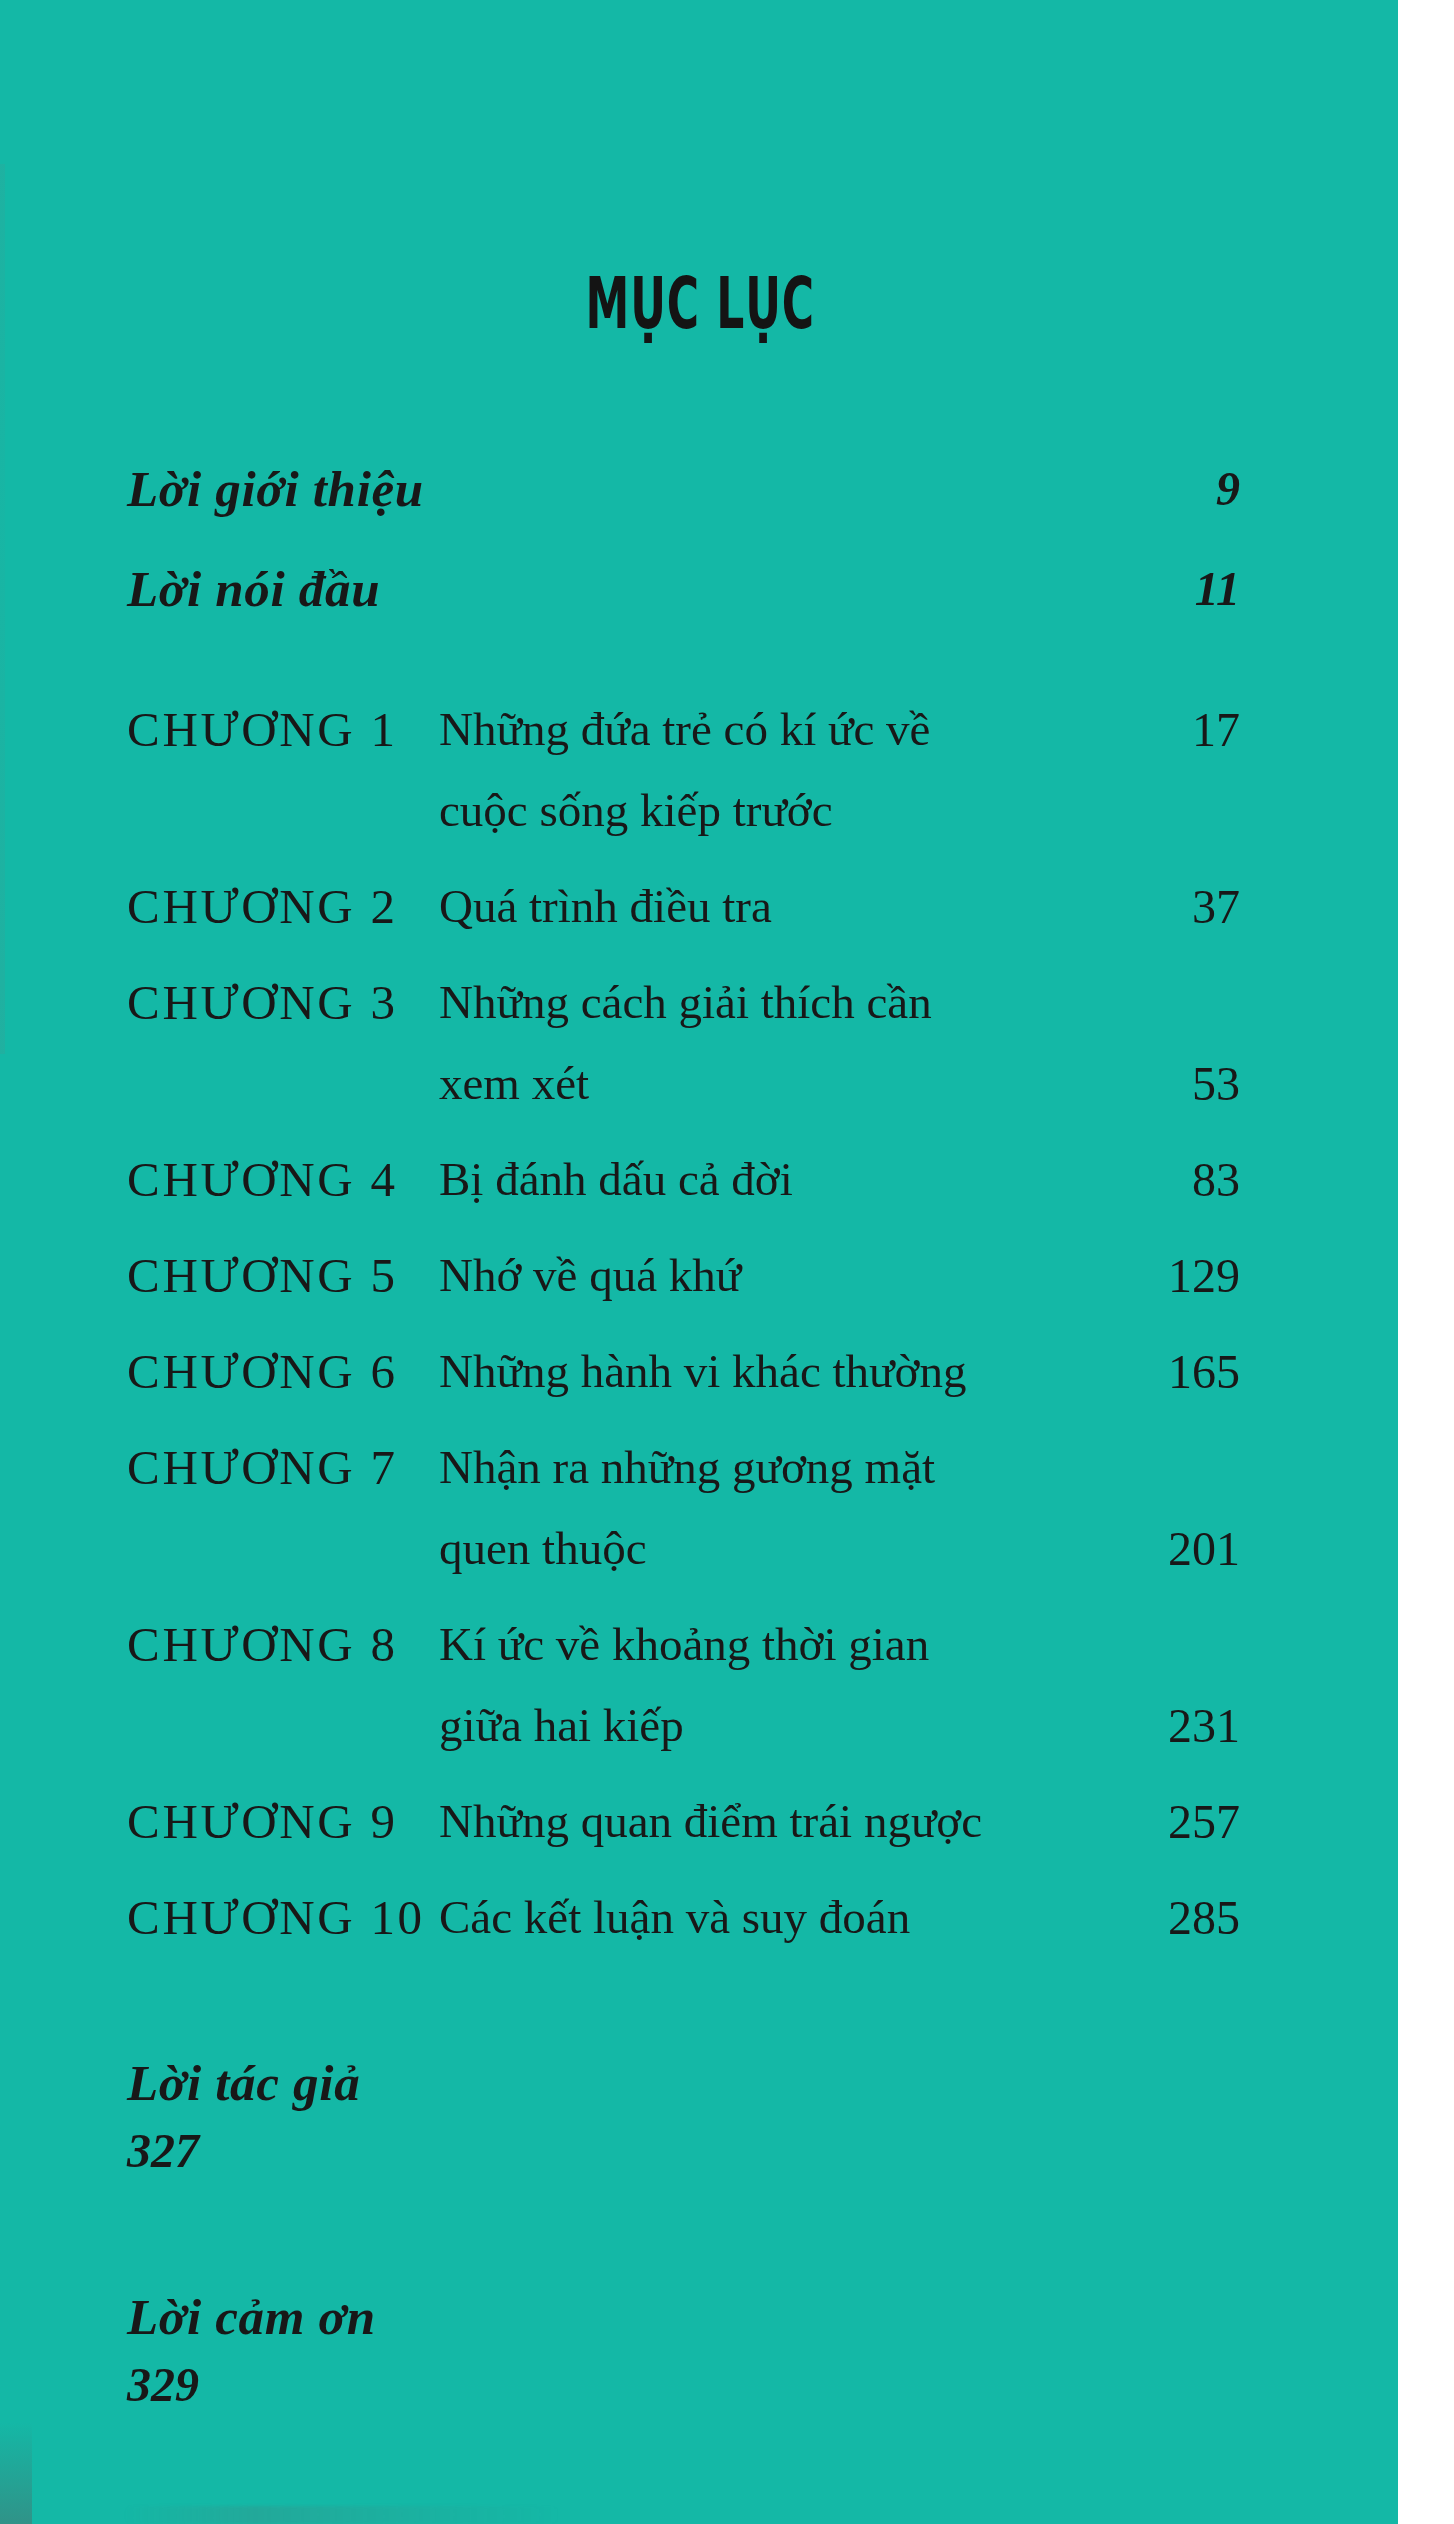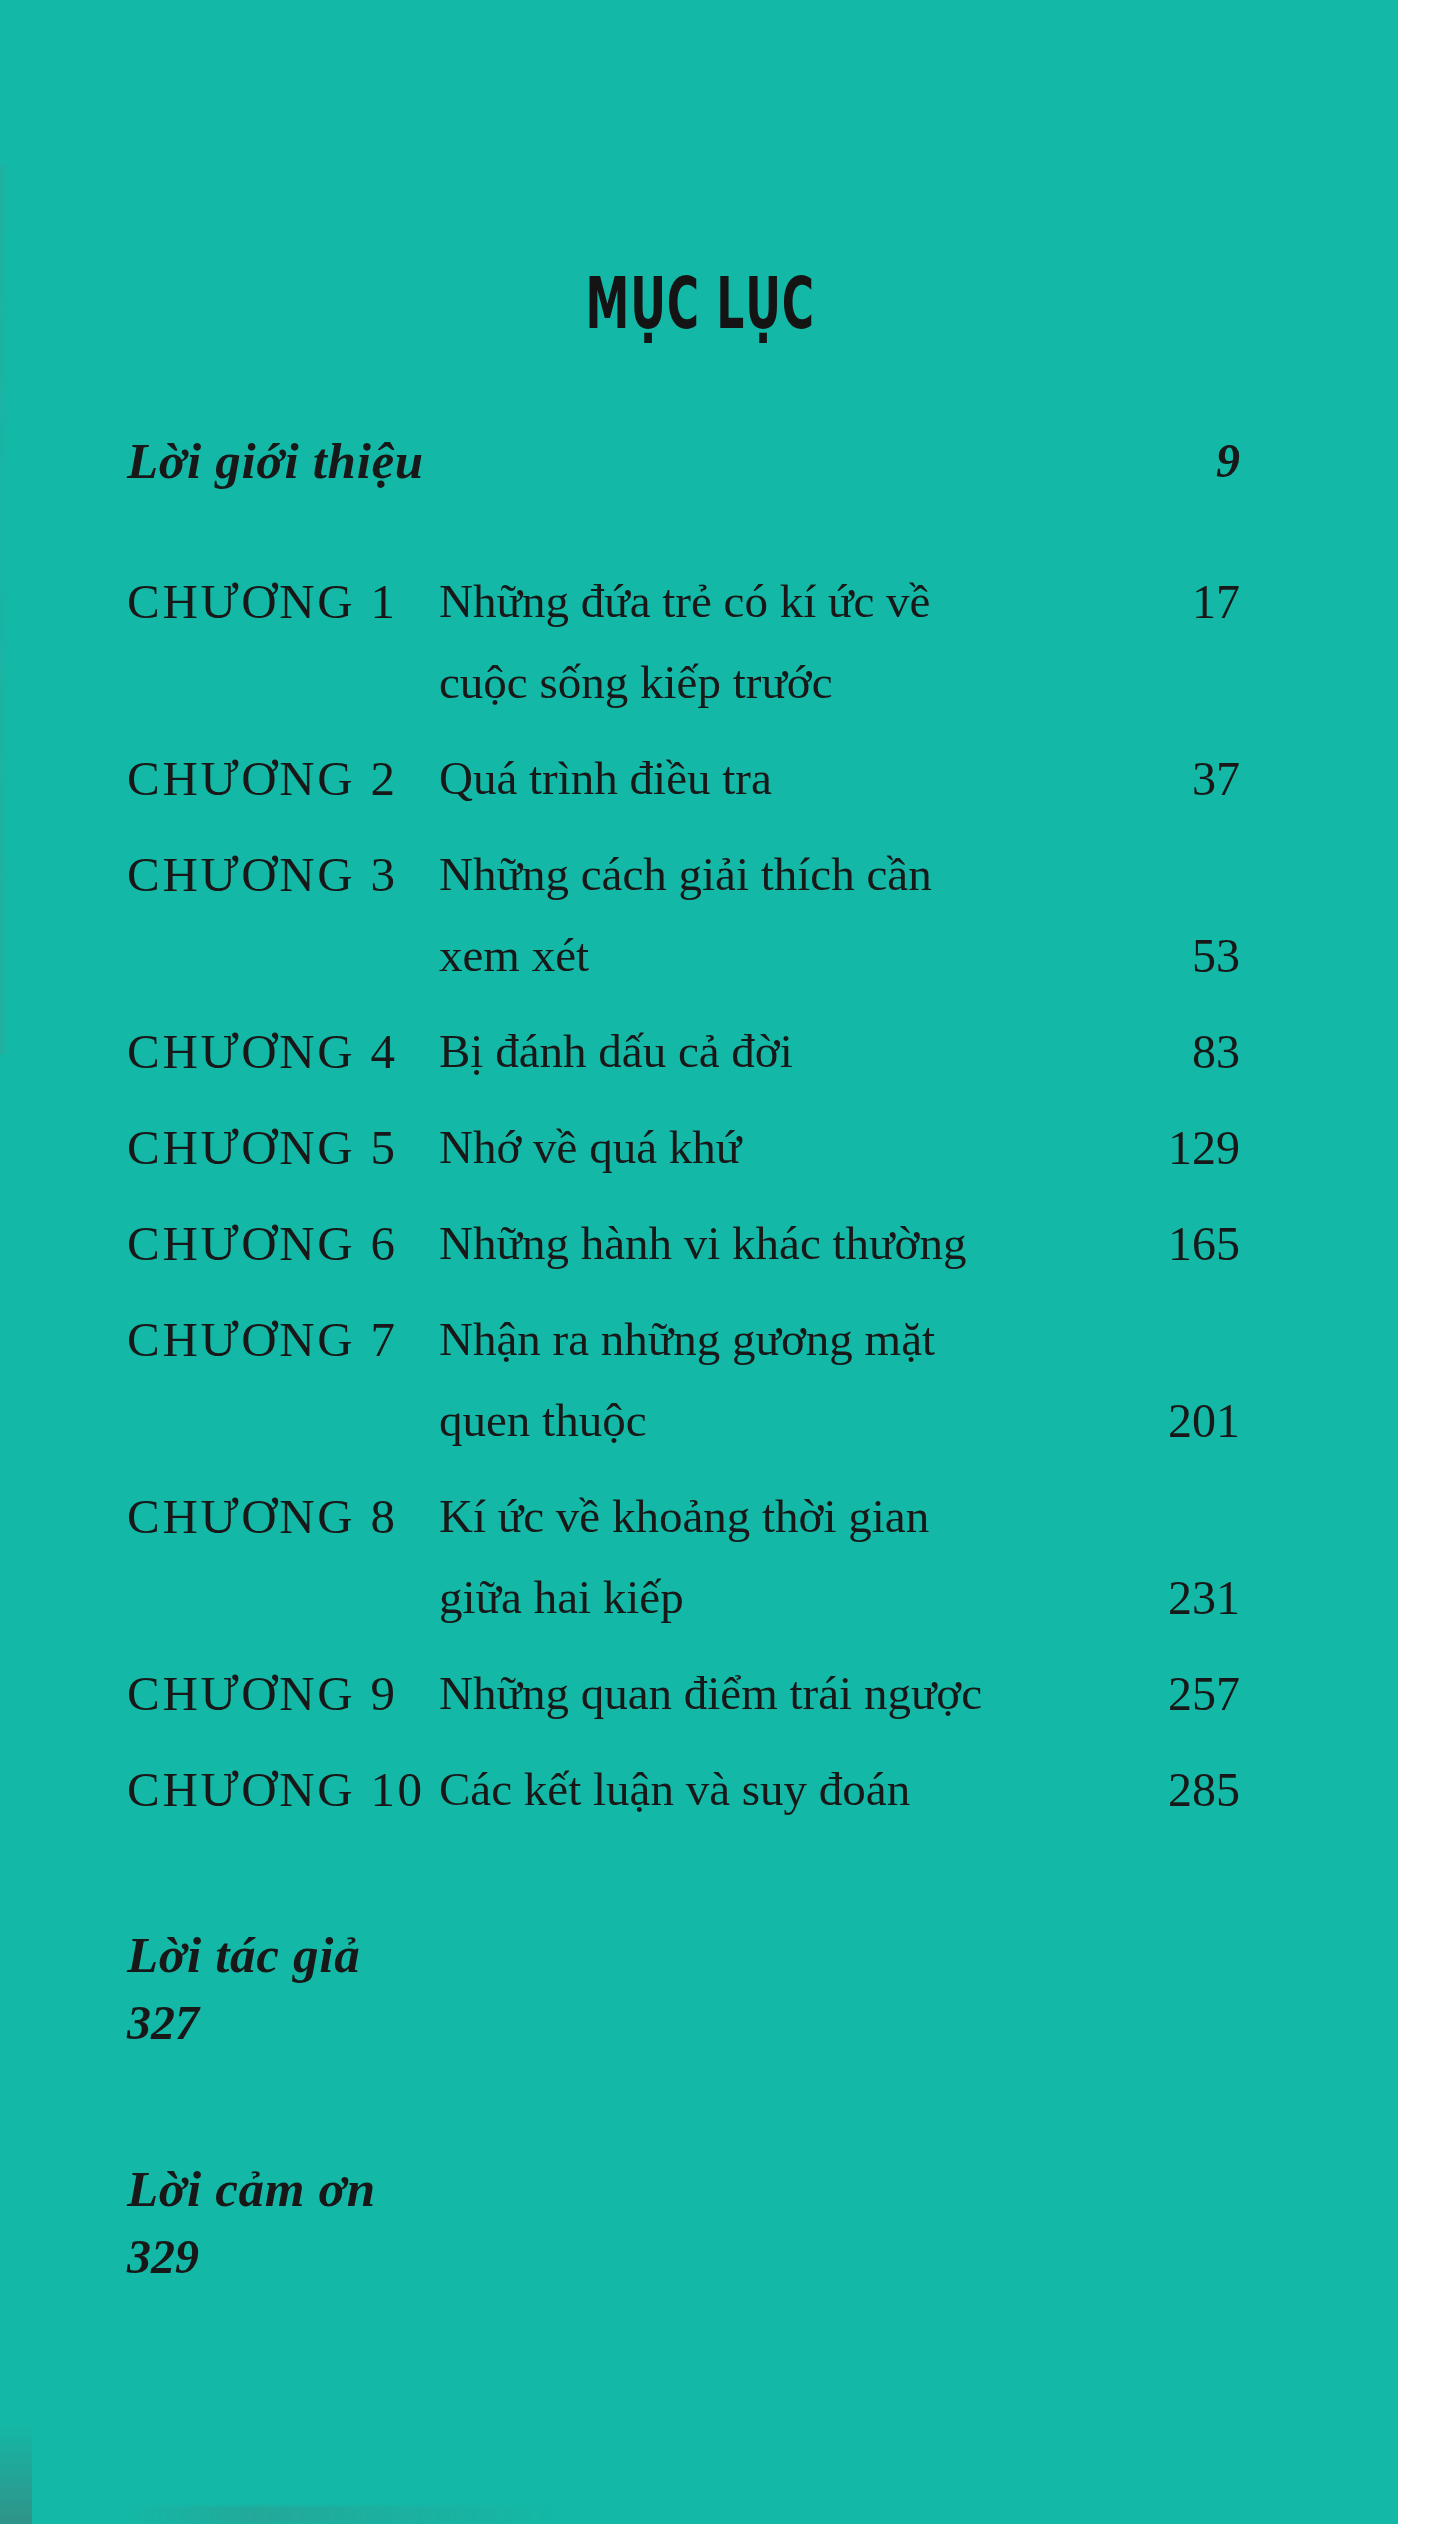--- a/index.html
+++ b/index.html
@@ -28,21 +28,21 @@
     font-weight: 800;
     font-size: 71px;
     line-height: 79px;
     text-align: center;
     letter-spacing: 1.4px;
     transform: scaleX(0.62) translateX(27px);
     transform-origin: center;
     color: #141414;
     white-space: nowrap;
   }
-  .front-matter { margin-top: 84px; }
+  .front-matter { margin-top: 112px; }
   .back-matter  { margin-top: 91px; }
   .chapters     { margin-top: 66px; }
 
   .row {
     display: flex;
     align-items: flex-start;
   }
   .row.fm, .row.bm {
     line-height: 68px;
     margin-bottom: 32px;
@@ -113,20 +113,24 @@
 <div class="page">
   <div class="content">
 
     <h1 class="toc-title">MỤC LỤC</h1>
 
     <div class="front-matter">
       <div class="row fm">
         <span class="fm-label">Lời giới thiệu</span>
         <span class="page-num fm-num">9</span>
       </div>
+      <div class="row fm">
+        <span class="fm-label">Lời nói đầu</span>
+        <span class="page-num fm-num">11</span>
+      </div>
     </div>
 
     <div class="chapters">
 
       <div class="row ch">
         <span class="ch-label">CHƯƠNG 1</span>
         <span class="ch-title">
           <span class="t-line">Những đứa trẻ có kí ức về</span>
           <span class="t-line">cuộc sống kiếp trước</span>
         </span>

